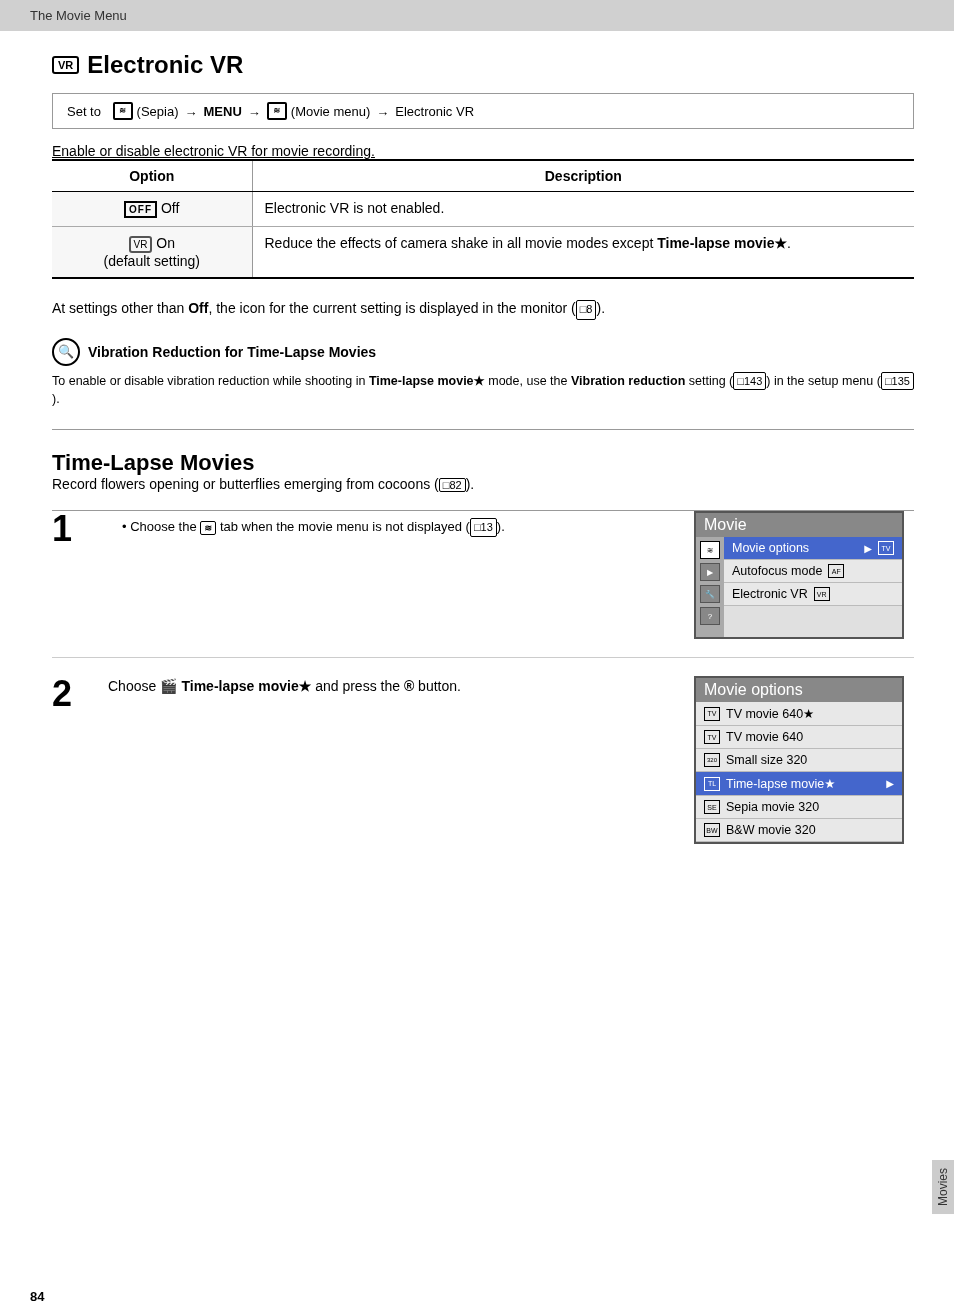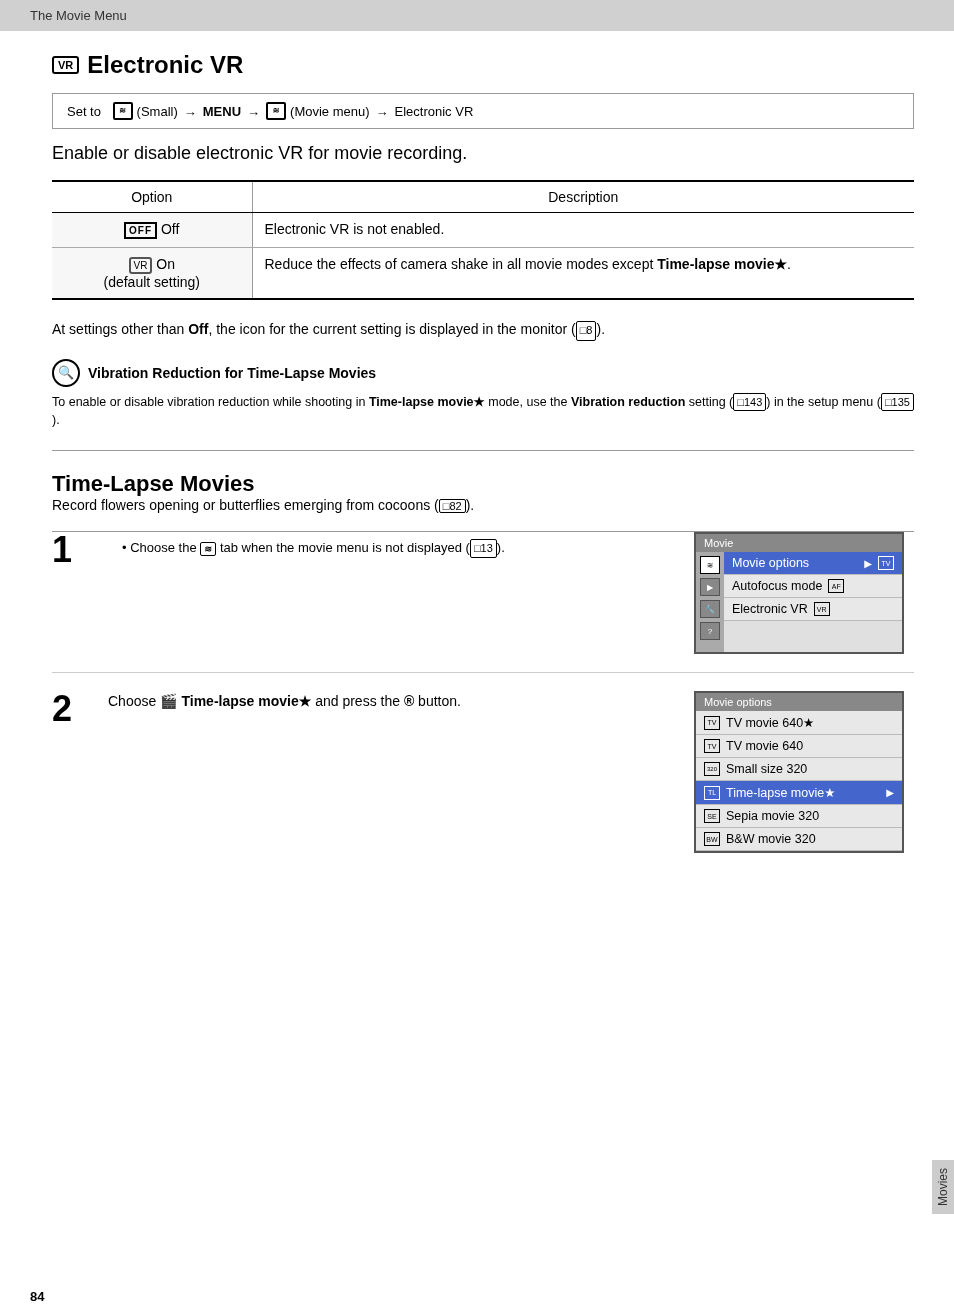--- a/index.html
+++ b/index.html
@@ -57,36 +57,36 @@
       line-height: 14px;
     }
     .menu-bold {
       font-weight: bold;
     }
     .arrow {
       font-weight: normal;
       margin: 0 2px;
     }
     .description-text {
-      font-size: 18px;
-      margin-bottom: 16px;
+      font-size: 14px;
+      text-decoration: underline;
     }
     
     .options-table {
       width: 100%;
       border-collapse: collapse;
       margin-bottom: 18px;
     }
     .options-table th {
       border-top: 2px solid #000;
       border-bottom: 1px solid #000;
       padding: 7px 12px;
       text-align: center;
       font-size: 14px;
-      font-weight: normal;
+      font-weight: bold;
       background: #fff;
     }
     .options-table th:first-child {
       border-right: 1px solid #999;
       width: 200px;
     }
     .options-table td {
       border-bottom: 1px solid #aaa;
       padding: 8px 12px;
       vertical-align: top;
@@ -209,21 +209,21 @@
     .menu-mockup {
       border: 2px solid #555;
       background: #c8c8c8;
       font-size: 12.5px;
       width: 210px;
     }
     .menu-mockup-title {
       background: #888;
       color: #fff;
       padding: 3px 8px;
-      font-size: 11px;
+      font-size: 16px;
     }
     .menu-mockup-item {
       display: flex;
       align-items: center;
       padding: 4px 8px;
       gap: 6px;
       background: #e8e8e8;
       border-bottom: 1px solid #bbb;
     }
     .menu-mockup-item.selected {
@@ -316,21 +316,21 @@
   <div class="content">
 
     <div class="section-title">
       <span class="on-icon" style="font-size:11px; border:2px solid #000; border-radius:3px; padding:1px 4px; font-weight:bold;">VR</span>
       <span>Electronic VR</span>
     </div>
 
     <div class="nav-box">
       <span>Set to</span>&nbsp;
       <span class="menu-icon">≋</span>
-      <span>(Small)</span>
+      <span>(Sepia)</span>
       <span class="arrow">→</span>
       <span class="menu-bold" style="font-weight:bold; font-size:13px;">MENU</span>
       <span class="arrow">→</span>
       <span class="menu-icon">≋</span>
       <span>(Movie menu)</span>
       <span class="arrow">→</span>
       <span>Electronic VR</span>
     </div>
 
     <p class="description-text">Enable or disable electronic VR for movie recording.</p>

